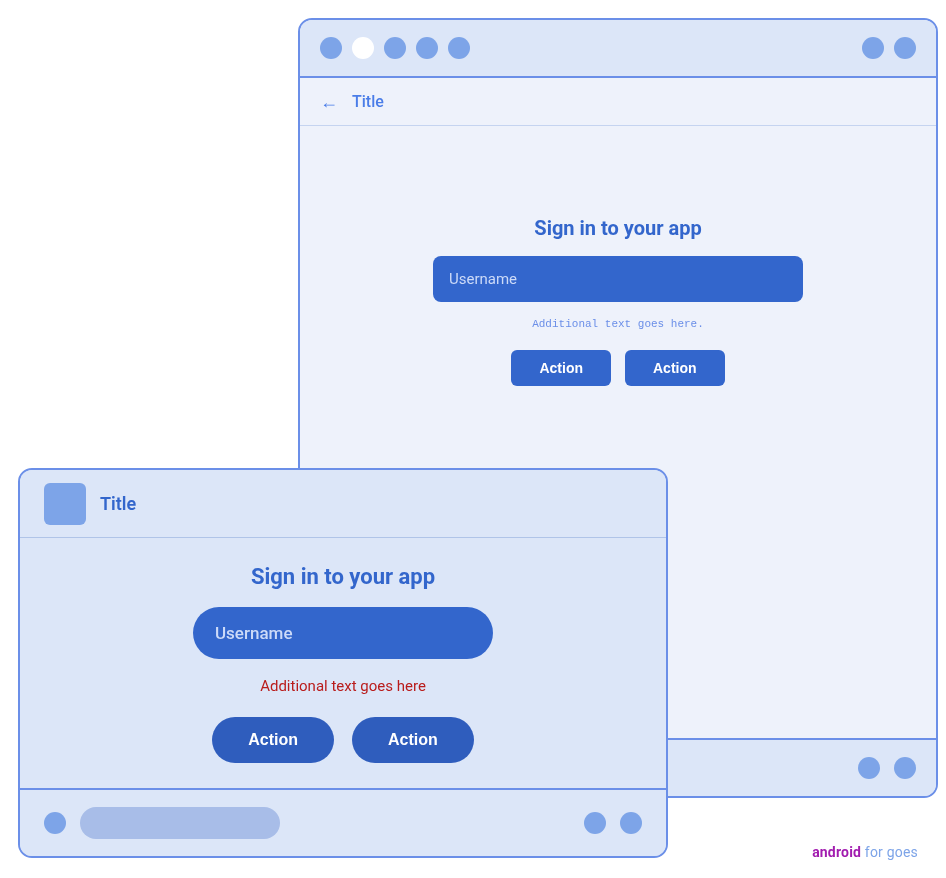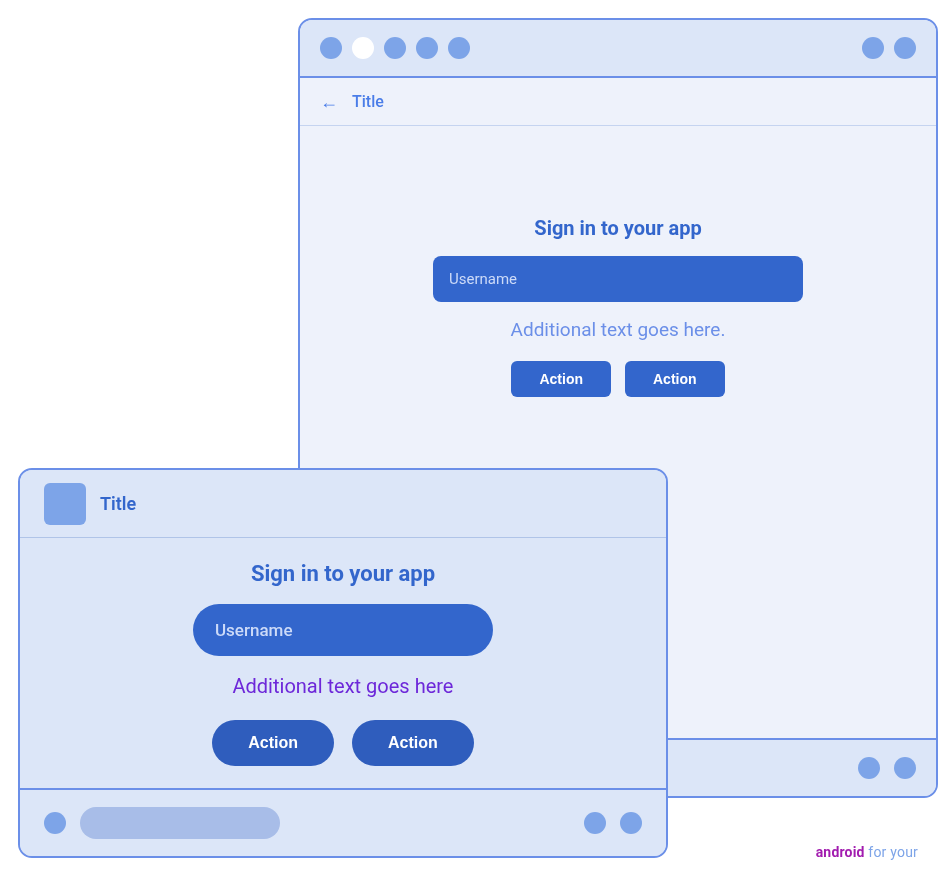--- a/index.html
+++ b/index.html
@@ -90,21 +90,22 @@
       background: #3366cc;
       border-radius: 8px;
       display: flex;
       align-items: center;
       padding: 0 16px;
       color: #ccdaf8;
       font-size: 15px;
     }
     .helper-text-back {
       color: #6b8fe8;
-      font-size: 19px;
+      font-size: 11px;
+      font-family: Liberation Mono, monospace;
     }
     .action-buttons-back {
       display: flex;
       gap: 14px;
       margin-top: 4px;
     }
     .btn-action-back {
       background: #3366cc;
       color: #fff;
       border: none;
@@ -182,22 +183,22 @@
       background: #3366cc;
       border-radius: 30px;
       display: flex;
       align-items: center;
       padding: 0 22px;
       color: #ccdaf8;
       font-size: 17px;
       font-weight: 500;
     }
     .car-helper-text {
-      color: #6d28d9;
-      font-size: 20px;
+      color: #b91c1c;
+      font-size: 15px;
     }
     .car-action-buttons {
       display: flex;
       gap: 18px;
       margin-top: 4px;
     }
     .btn-action-car {
       background: #2f5dbd;
       color: #fff;
       border: none;
@@ -310,14 +311,14 @@
       <div class="car-footer-pill"></div>
     </div>
     <div class="car-footer-right">
       <div class="dot dot-lg"></div>
       <div class="dot dot-lg"></div>
     </div>
   </div>
 </div>
 
 <div class="watermark">
-  <strong>android</strong><span> for your</span>
+  <strong>android</strong><span> for goes</span>
 </div>
 
 </body></html>

